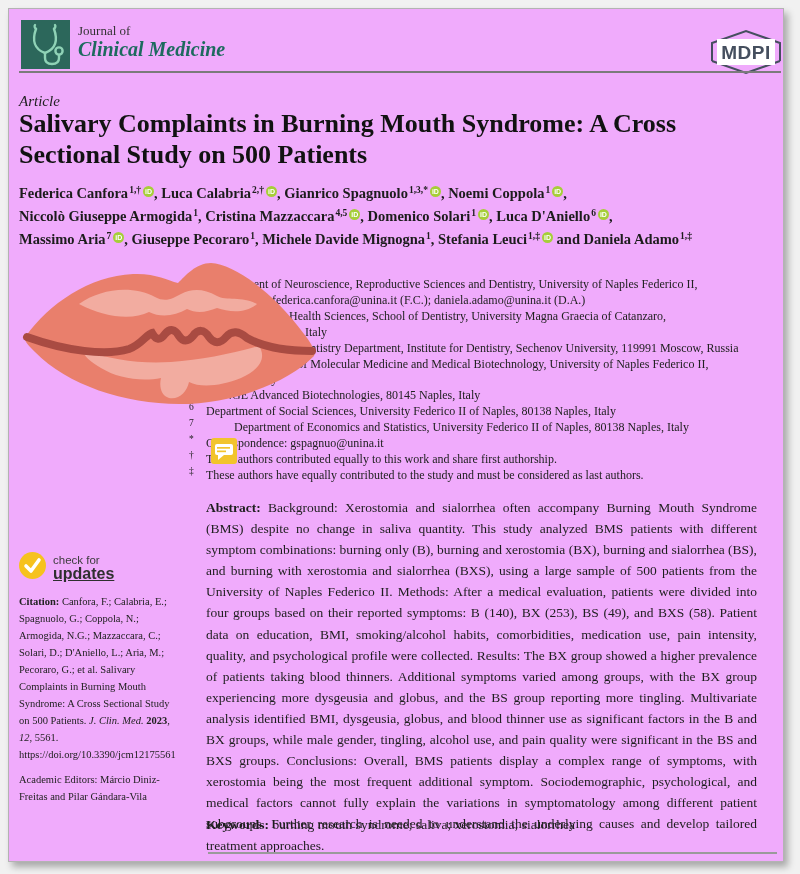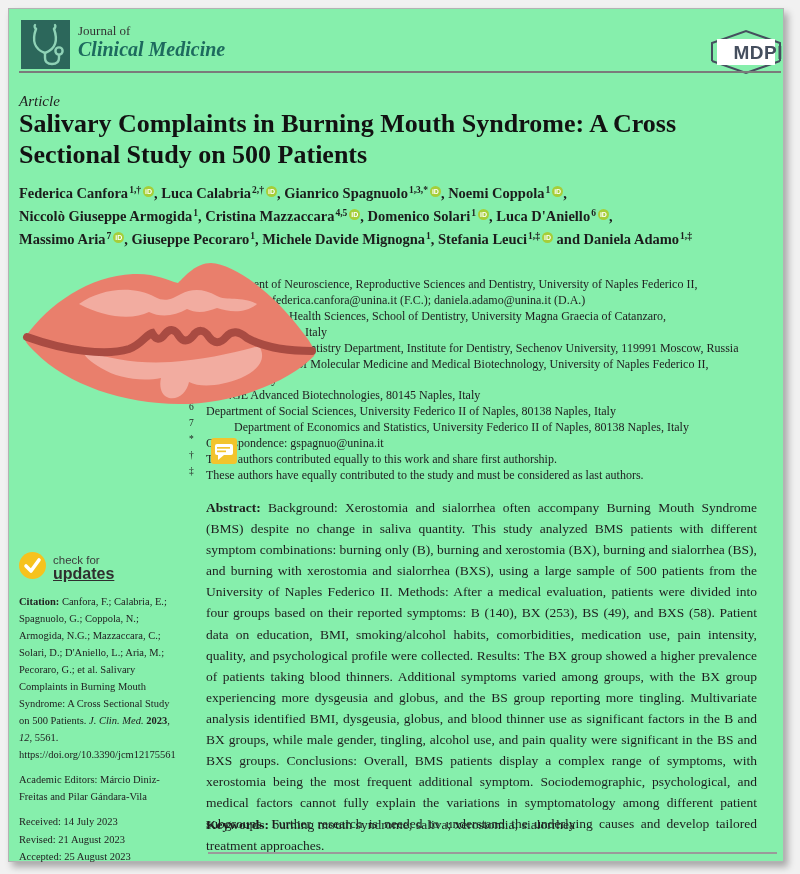--- a/index.html
+++ b/index.html
@@ -1,25 +1,25 @@
 <!DOCTYPE html>
 <html><head>
 <meta charset="utf-8">
 <style>
   html,body{margin:0;padding:0;background:#f1f1f1;width:800px;height:874px;overflow:hidden;
             font-family:"Liberation Serif",serif;color:#1c1c1c;}
-  .page{position:absolute;left:8px;top:8px;width:774px;height:852px;background:#86efac;
+  .page{position:absolute;left:8px;top:8px;width:774px;height:852px;background:#f0abfc;
         border:1px solid #b3b3b3;box-shadow:4px 5px 7px rgba(0,0,0,.30);}
   
   .logo-box{position:absolute;left:12px;top:11px;width:49px;height:49px;background:#2C675B;}
   .journal-name{position:absolute;left:69px;top:15px;line-height:1;}
   .journal-line1{font-size:13px;color:#333;}
   .journal-line2{font-size:20px;font-weight:bold;font-style:italic;color:#1D6A5E;margin-top:2px;}
   .mdpi{position:absolute;left:700px;top:20px;width:74px;height:46px;}
-  .mdpi-text{position:absolute;left:0;top:13px;width:74px;text-align:right;
+  .mdpi-text{position:absolute;left:0;top:13px;width:74px;text-align:center;
              font:bold 19px "Liberation Sans",sans-serif;color:#454F5E;letter-spacing:.5px;}
   .header-rule{position:absolute;left:10px;top:62px;width:762px;height:2px;background:#7b7b7b;}
   
   .article-type{position:absolute;left:10px;top:84px;font-style:italic;font-size:15px;color:#222;}
   .title{position:absolute;left:10px;top:99px;width:715px;font-size:26px;font-weight:bold;
          line-height:31px;color:#121212;margin:0;}
   .authors{position:absolute;left:10px;top:174px;width:755px;font-size:14.5px;font-weight:bold;
            line-height:21px;white-space:nowrap;}
   .sup{font-size:9.5px;position:relative;top:-5.5px;margin-left:1px;}
   .orcid{display:inline-block;width:11px;height:11px;border-radius:50%;background:#A6CE39;color:#fff;
@@ -139,23 +139,18 @@
       </svg>
     </div>
     <div class="badge-text">
       <span>check for</span><br>
       <b>updates</b>
     </div>
   </div>
 
   <div class="leftcol citation"><span style="font-weight: bold;">Citation: </span><span>Canfora, F.; Calabria, E.; Spagnuolo, G.; Coppola, N.; Armogida, N.G.; Mazzaccara, C.; Solari, D.; D'Aniello, L.; Aria, M.; Pecoraro, G.; et al. Salivary Complaints in Burning Mouth Syndrome: A Cross Sectional Study on 500 Patients. </span><span style="font-style: italic;">J. Clin. Med. </span><span style="font-weight: bold;">2023</span><span>, </span><span style="font-style: italic;">12</span><span>, 5561. </span><span>https://doi.org/10.3390/jcm12175561</span></div>
   <div class="leftcol editors">Academic Editors: Márcio Diniz-Freitas and Pilar Gándara-Vila</div>
-  <div class="leftcol dates" id="dates">
-      <div>Received: 14 July 2023</div>
-      <div>Revised: 21 August 2023</div>
-      <div>Accepted: 25 August 2023</div>
-    </div>
 
   <p class="abstract"><span style="font-weight: bold;">Abstract: </span><span>Background: Xerostomia and sialorrhea often accompany Burning Mouth Syndrome (BMS) despite no change in saliva quantity. This study analyzed BMS patients with different symptom combinations: burning only (B), burning and xerostomia (BX), burning and sialorrhea (BS), and burning with xerostomia and sialorrhea (BXS), using a large sample of 500 patients from the University of Naples Federico II. Methods: After a medical evaluation, patients were divided into four groups based on their reported symptoms: B (140), BX (253), BS (49), and BXS (58). Patient data on education, BMI, smoking/alcohol habits, comorbidities, medication use, pain intensity, quality, and psychological profile were collected. Results: The BX group showed a higher prevalence of patients taking blood thinners. Additional symptoms varied among groups, with the BX group experiencing more dysgeusia and globus, and the BS group reporting more tingling. Multivariate analysis identified BMI, dysgeusia, globus, and blood thinner use as significant factors in the B and BX groups, while male gender, tingling, alcohol use, and pain quality were significant in the BS and BXS groups. Conclusions: Overall, BMS patients display a complex range of symptoms, with xerostomia being the most frequent additional symptom. Sociodemographic, psychological, and medical factors cannot fully explain the variations in symptomatology among different patient subgroups. Further research is needed to understand the underlying causes and develop tailored treatment approaches.</span></p>
   <p class="keywords"><span style="font-weight: bold; margin-top: 48px;">Keywords: </span><span>burning mouth syndrome; saliva; xerostomia; sialorrhea</span></p>
 
   <div class="bottom-rule"></div>
 </div>
 
 </body></html>

